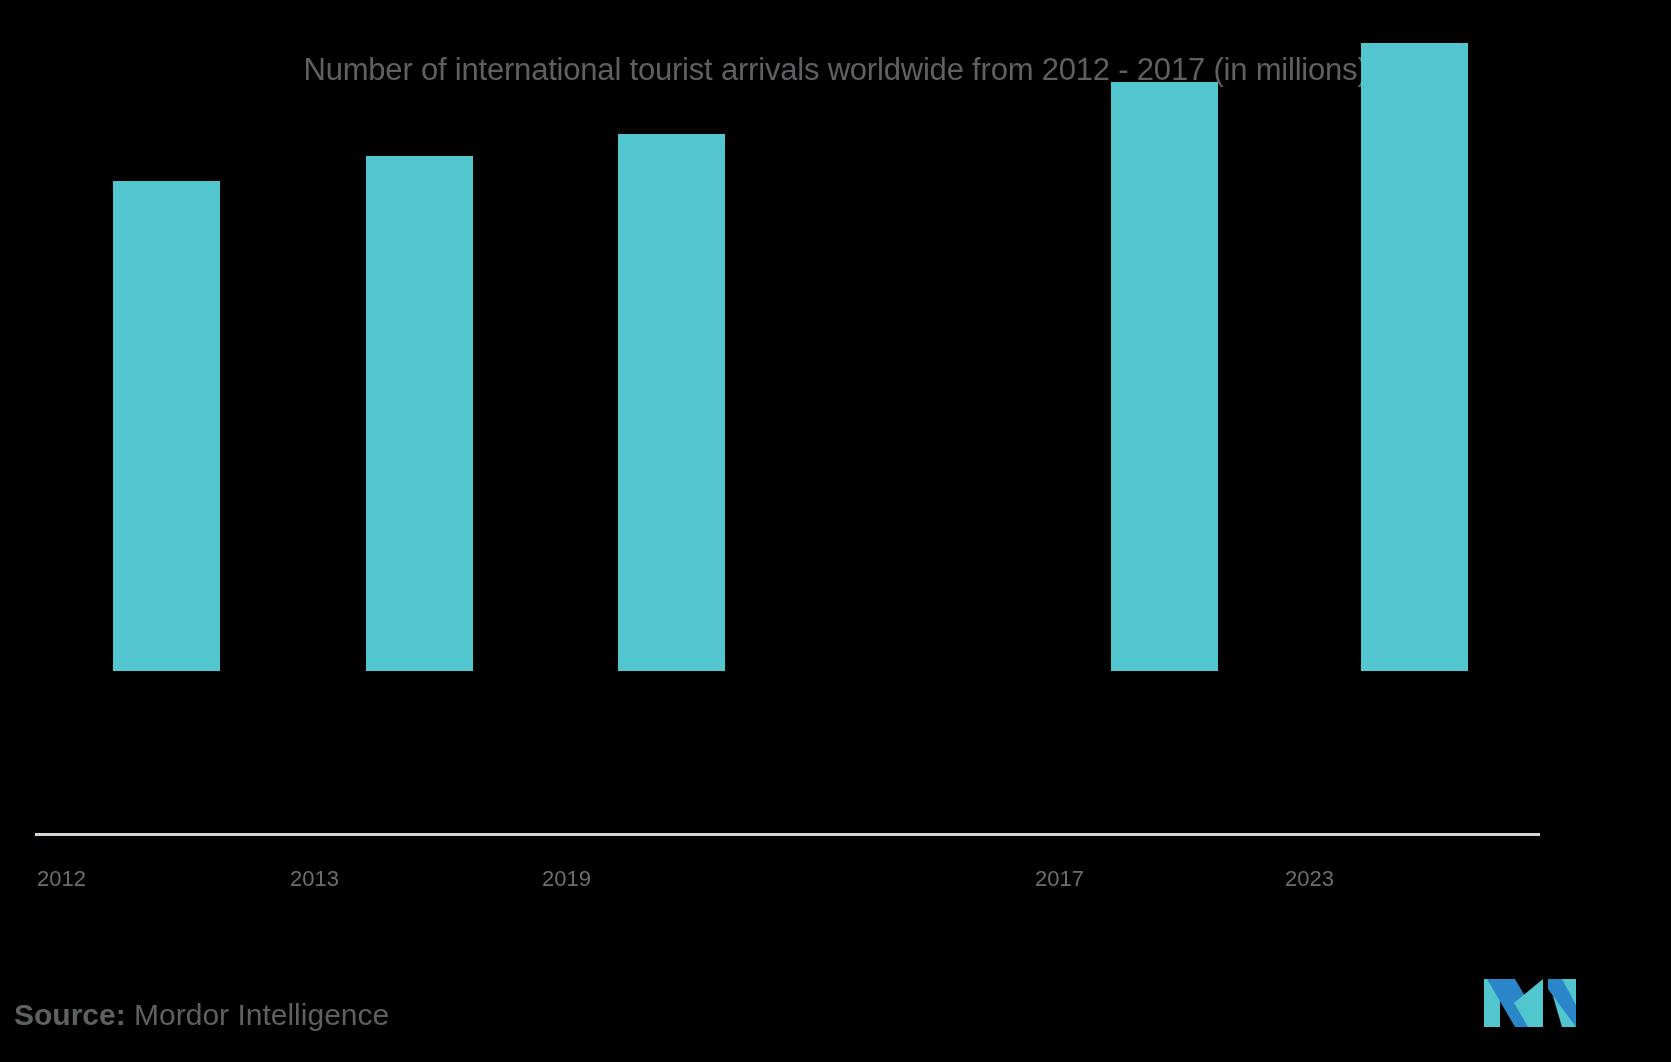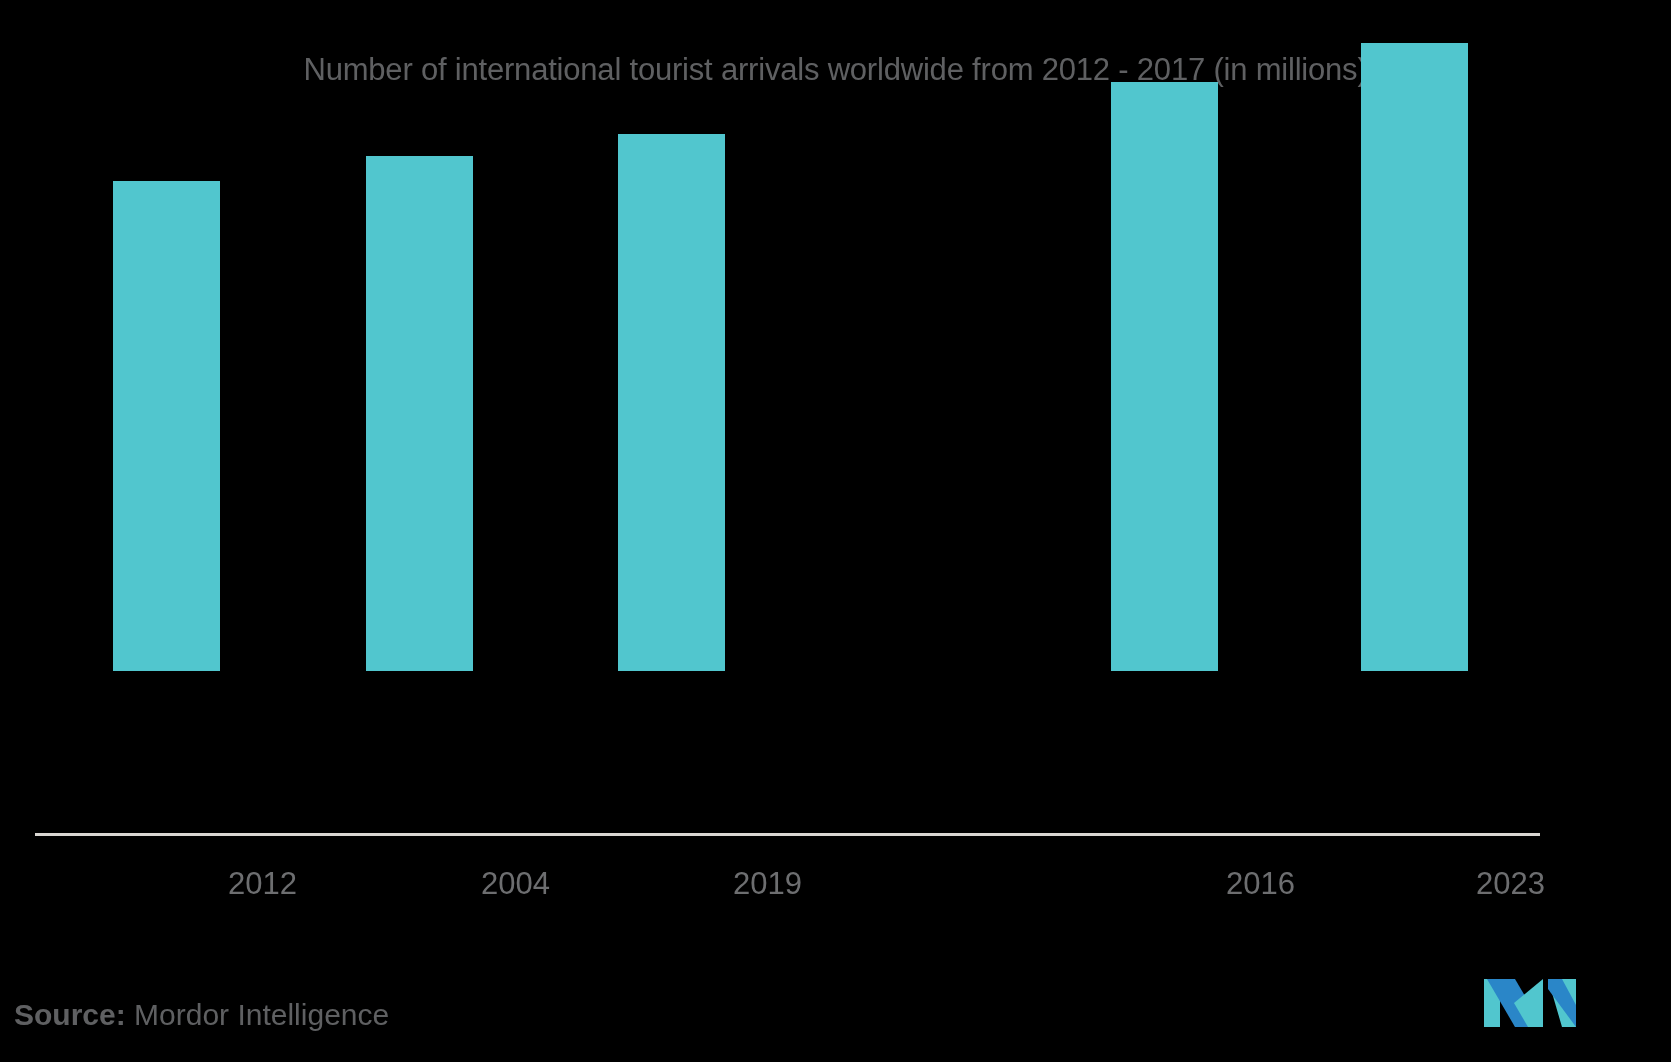--- a/index.html
+++ b/index.html
@@ -94,23 +94,23 @@
   .leader line {
     stroke: #c9c7c3;
     stroke-width: 2.2;
   }
 
   .tick-label {
     position: absolute;
     left: 0;
     width: 260px;
     top: 866px;
-    text-align: right;
+    text-align: left;
     color: #6d6e70;
-    font-size: 31px;
+    font-size: 22px;
     font-weight: 400;
     font-family: "Liberation Sans", sans-serif;
     white-space: nowrap;
   }
 
   
   #footer {
     position: absolute;
     left: 0;
     bottom: 0;
@@ -162,40 +162,40 @@
       <div class="bar" style="height:490px;"></div>
       <div class="tick-label">2012</div>
     </div>
 
     <div class="bar-group" style="left:290px;">
       <div class="bar-value" style="top:246px;">1087</div>
       <svg class="leader" style="left:0;top:0;width:260px;height:900px;">
         <line x1="136" y1="290" x2="130" y2="316"></line>
       </svg>
       <div class="bar" style="height:515px;"></div>
-      <div class="tick-label">2004</div>
+      <div class="tick-label">2013</div>
     </div>
 
     <div class="bar-group" style="left:542px;">
       <div class="bar-value" style="top:209px;">1133</div>
       <svg class="leader" style="left:0;top:0;width:260px;height:900px;">
         <line x1="142" y1="254" x2="128" y2="294"></line>
       </svg>
       <div class="bar" style="height:537px;"></div>
       <div class="tick-label">2019</div>
     </div>
 
 
     <div class="bar-group" style="left:1035px;">
       <div class="bar-value" style="top:185px;">1239</div>
       <svg class="leader" style="left:0;top:0;width:260px;height:900px;">
         <line x1="132" y1="228" x2="130" y2="242"></line>
       </svg>
       <div class="bar" style="height:589px;"></div>
-      <div class="tick-label">2016</div>
+      <div class="tick-label">2017</div>
     </div>
 
     <div class="bar-group" style="left:1285px;">
       <div class="bar-value" style="top:96px;">1323</div>
       <svg class="leader" style="left:0;top:0;width:260px;height:900px;">
         <line x1="144" y1="141" x2="127" y2="203"></line>
       </svg>
       <div class="bar" style="height:628px;"></div>
       <div class="tick-label">2023</div>
     </div>

